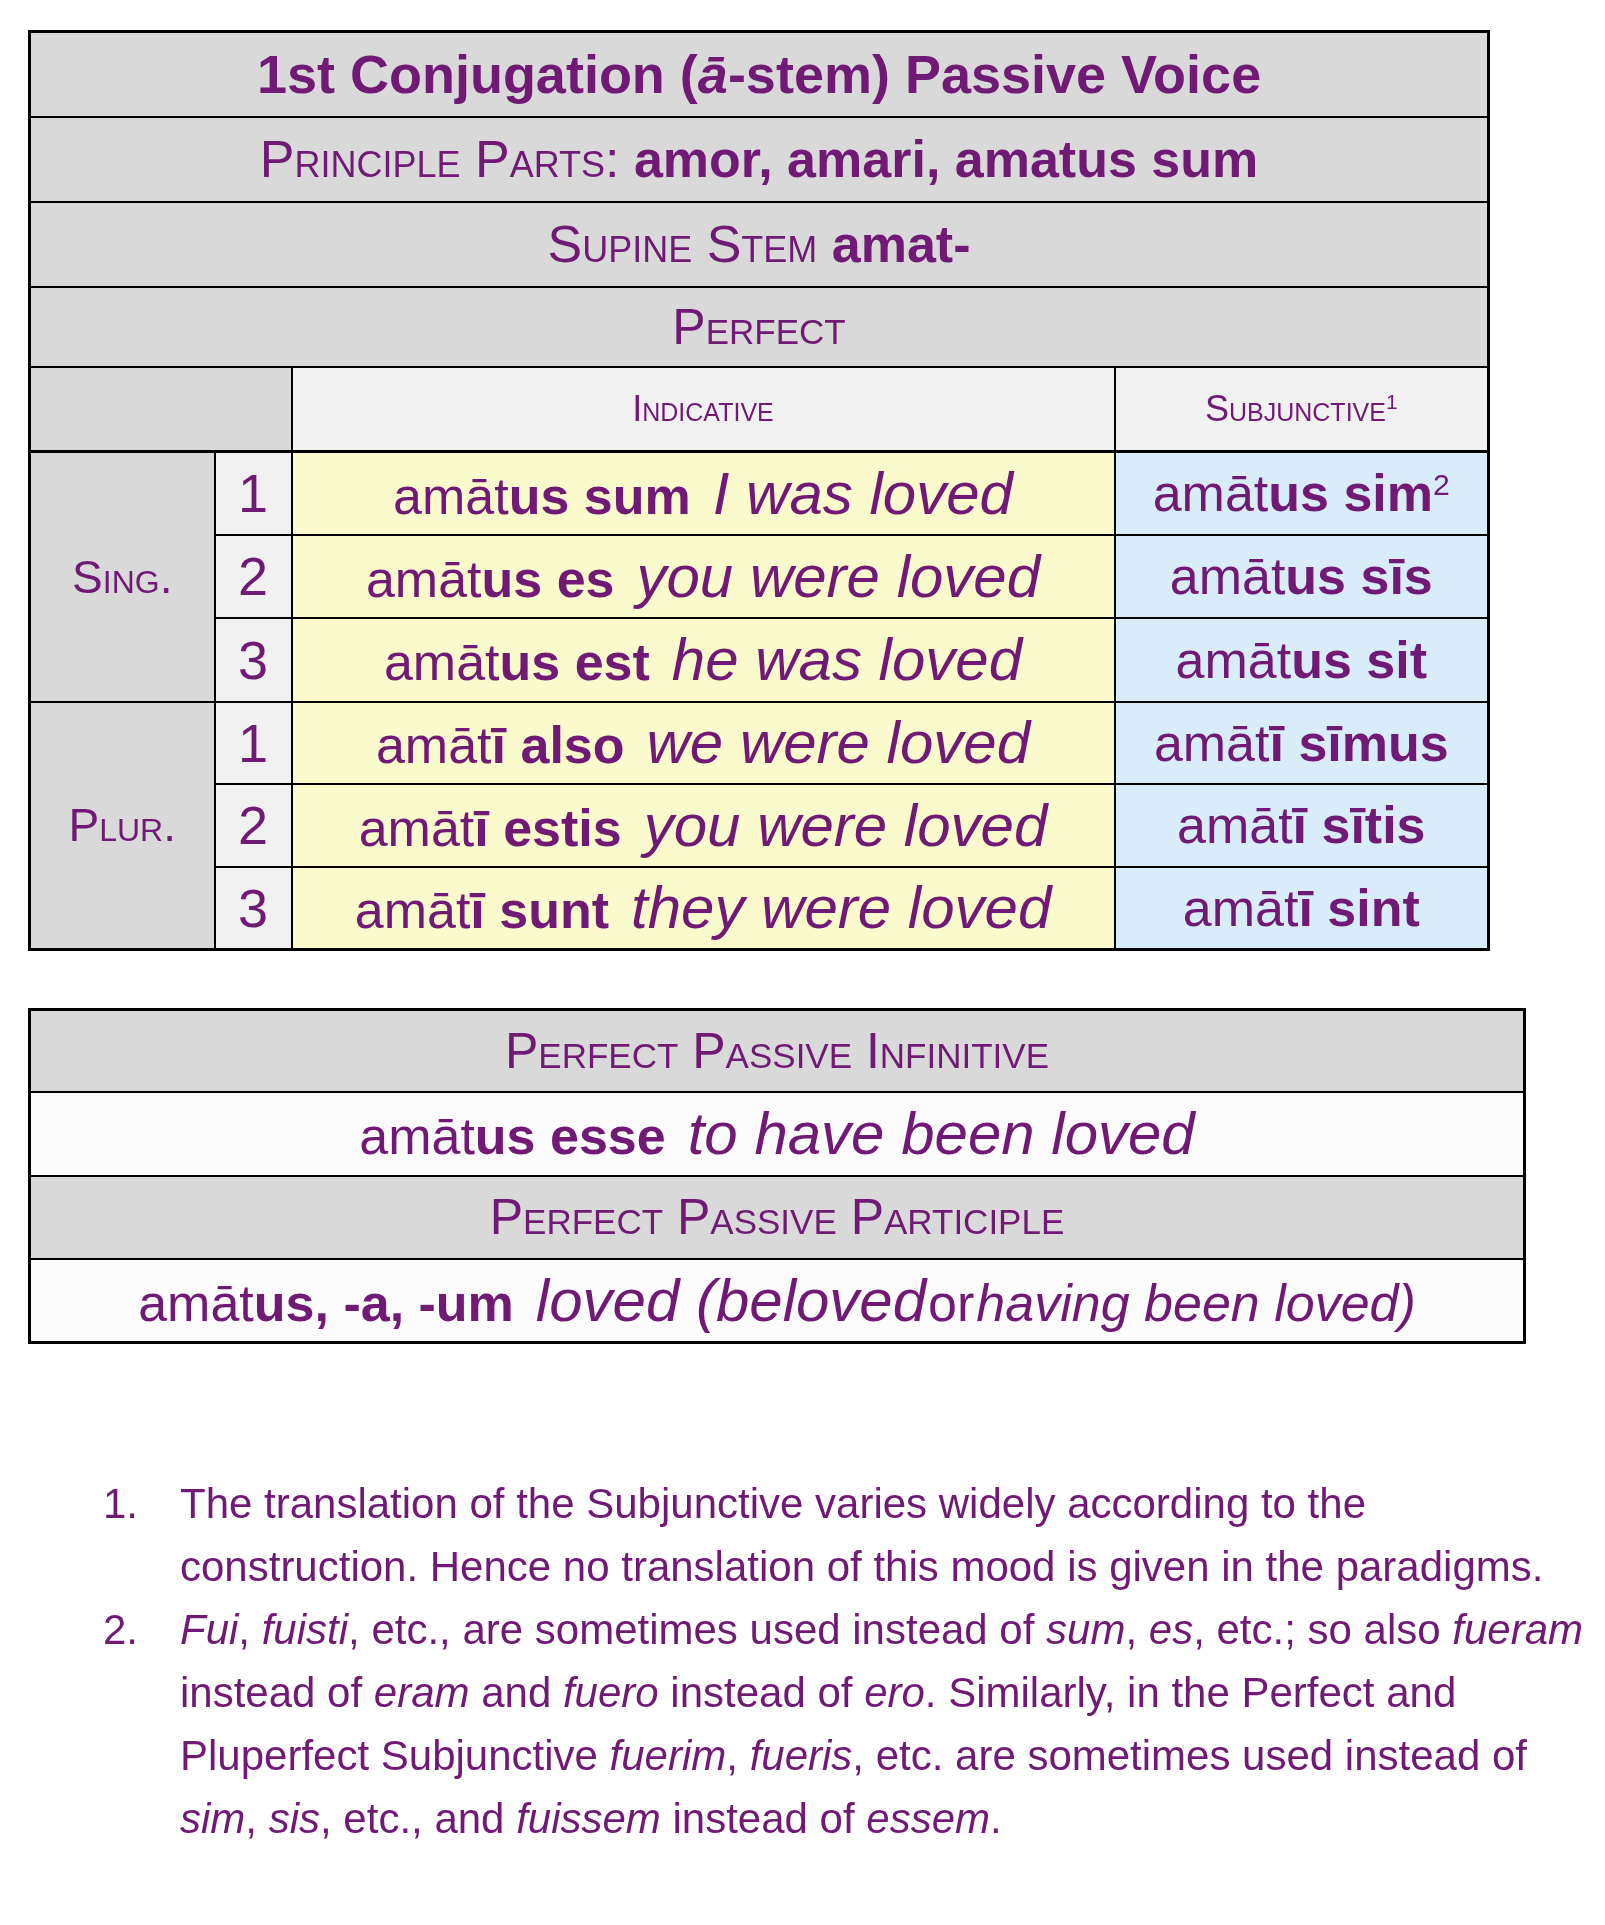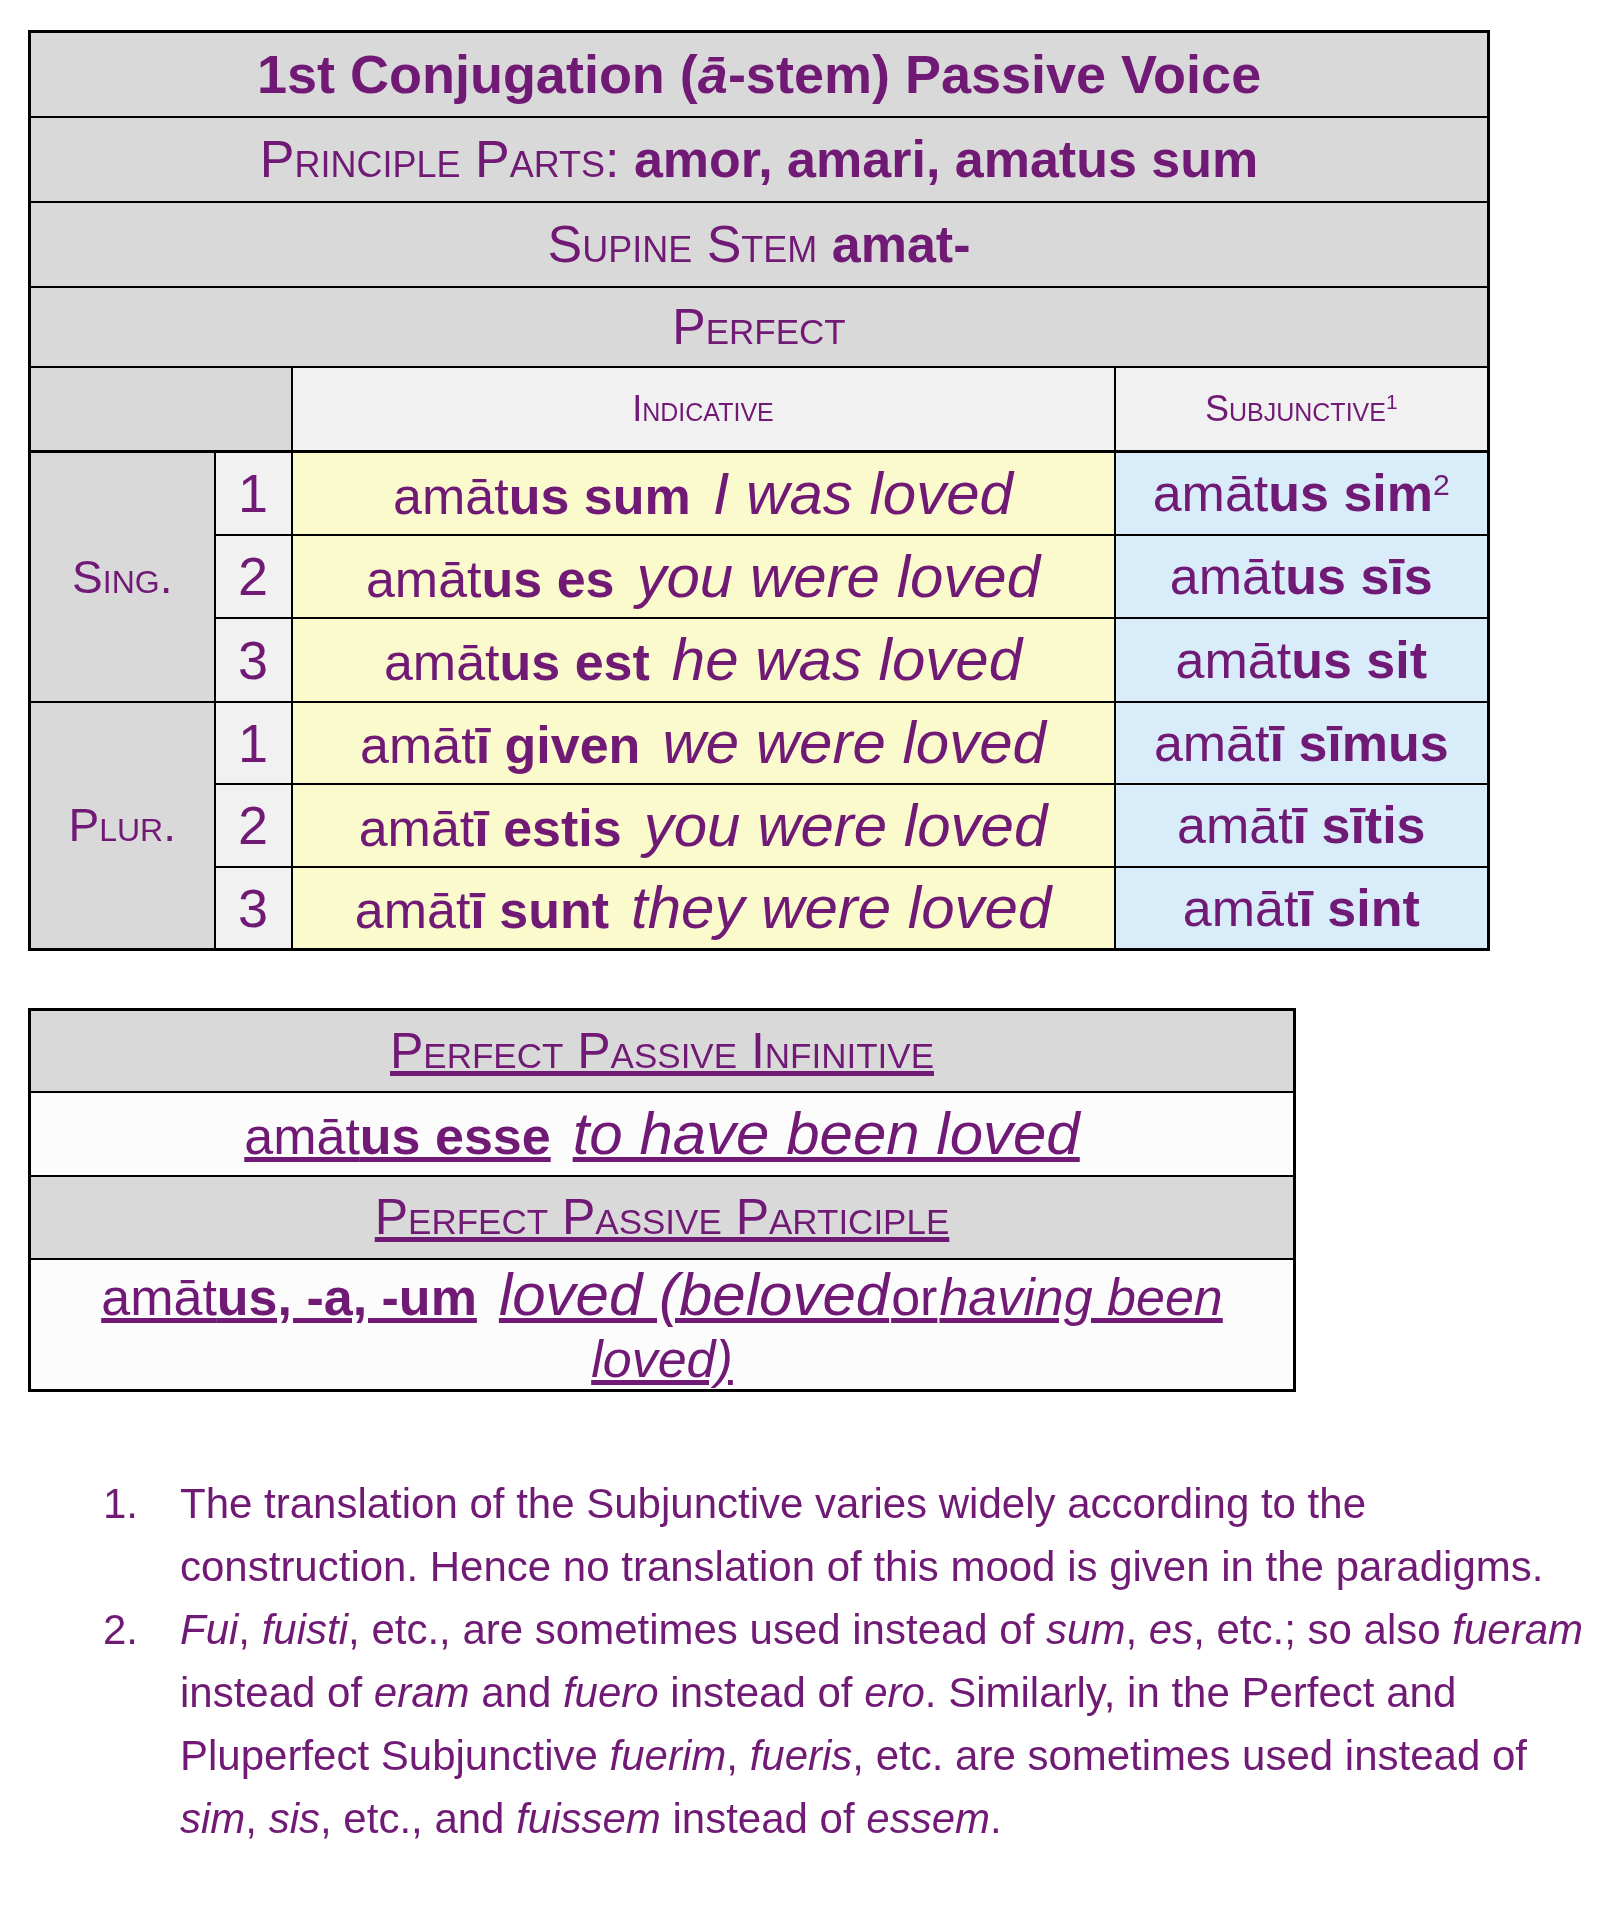--- a/index.html
+++ b/index.html
@@ -1,21 +1,21 @@
 <!DOCTYPE html>
 <html style="--header-gray: #d9d9d9; --subheader-gray: #f1f1f1; --indicative-yellow: #fafacd; --subjunctive-blue: #d8ecfa; --page-white: #ffffff;"><head>
 <meta charset="utf-8">
 <style>
   html,body{margin:0;padding:0;background:#fff;}
   .page{position:relative;width:1605px;height:1925px;background:var(--page-white,#fff);
         font-family:"Liberation Sans","DejaVu Sans",sans-serif;color:#701a75;overflow:hidden;}
 
   table{border-collapse:collapse;table-layout:fixed;position:absolute;}
   #table1{left:28px;top:30px;width:1459px;border:3px solid #000;}
-  #table2{left:28px;top:1008px;width:1268px;border:3px solid #000;text-decoration:underline;}
+  #table2{left:28px;top:1008px;width:1498px;border:3px solid #000;}
   td{border:2px solid #000;text-align:center;vertical-align:middle;padding:0;overflow:hidden;}
 
   .hdr-gray{background:var(--header-gray,#d9d9d9);}
   .hdr-light{background:var(--subheader-gray,#f1f1f1);}
   .cell-yellow{background:var(--indicative-yellow,#fafacd);}
   .cell-blue{background:var(--subjunctive-blue,#d8ecfa);}
   .cell-person{background:var(--subheader-gray,#f1f1f1);font-size:54px;}
 
   .r85{height:85px}.r80{height:80px}.r83{height:83px}.r82{height:82px}.r84{height:84px}
 
@@ -104,21 +104,21 @@
       </td>
       <td class="cell-blue latin">
         <span>amāt</span><b>us sit</b>
       </td>
     </tr>
 
     <tr class="r82">
       <td rowspan="3" class="hdr-gray sc group-label">Plur.</td>
       <td class="cell-person">1</td>
       <td class="cell-yellow latin">
-        <span>amāt</span><b>ī given</b><i class="trans">we were loved</i>
+        <span>amāt</span><b>ī also</b><i class="trans">we were loved</i>
       </td>
       <td class="cell-blue latin">
         <span>amāt</span><b>ī sīmus</b>
       </td>
     </tr>
     <tr class="r83">
       <td class="cell-person">2</td>
       <td class="cell-yellow latin">
         <span>amāt</span><b>ī estis</b><i class="trans">you were loved</i>
       </td>

